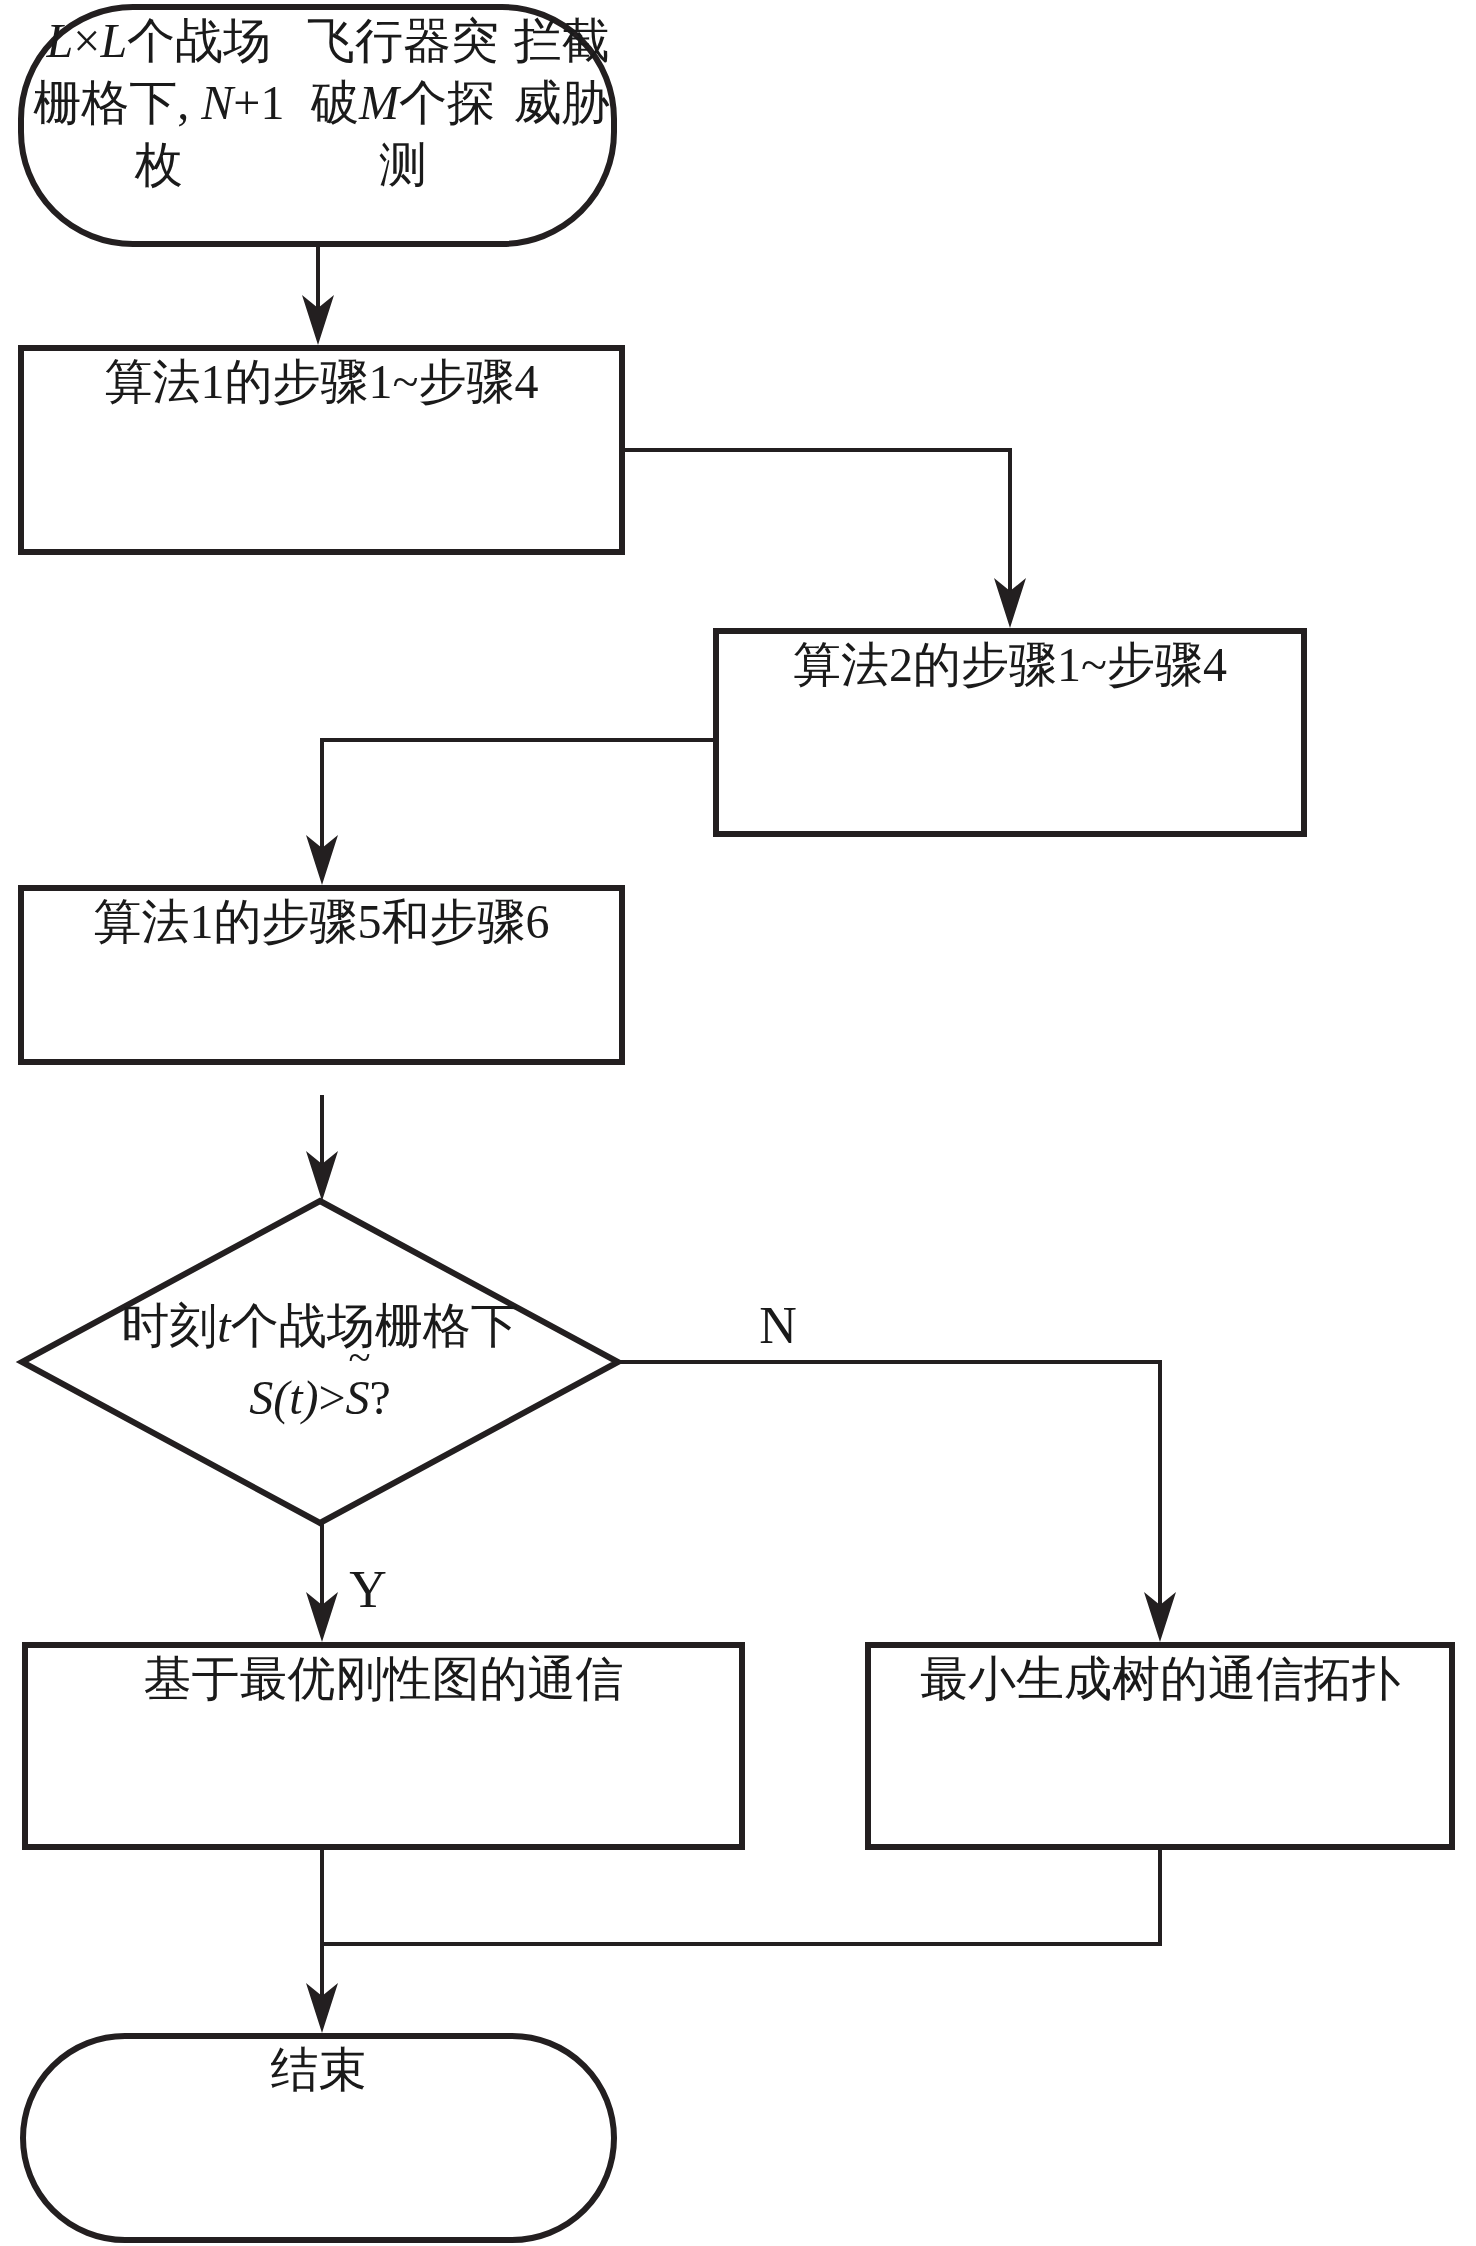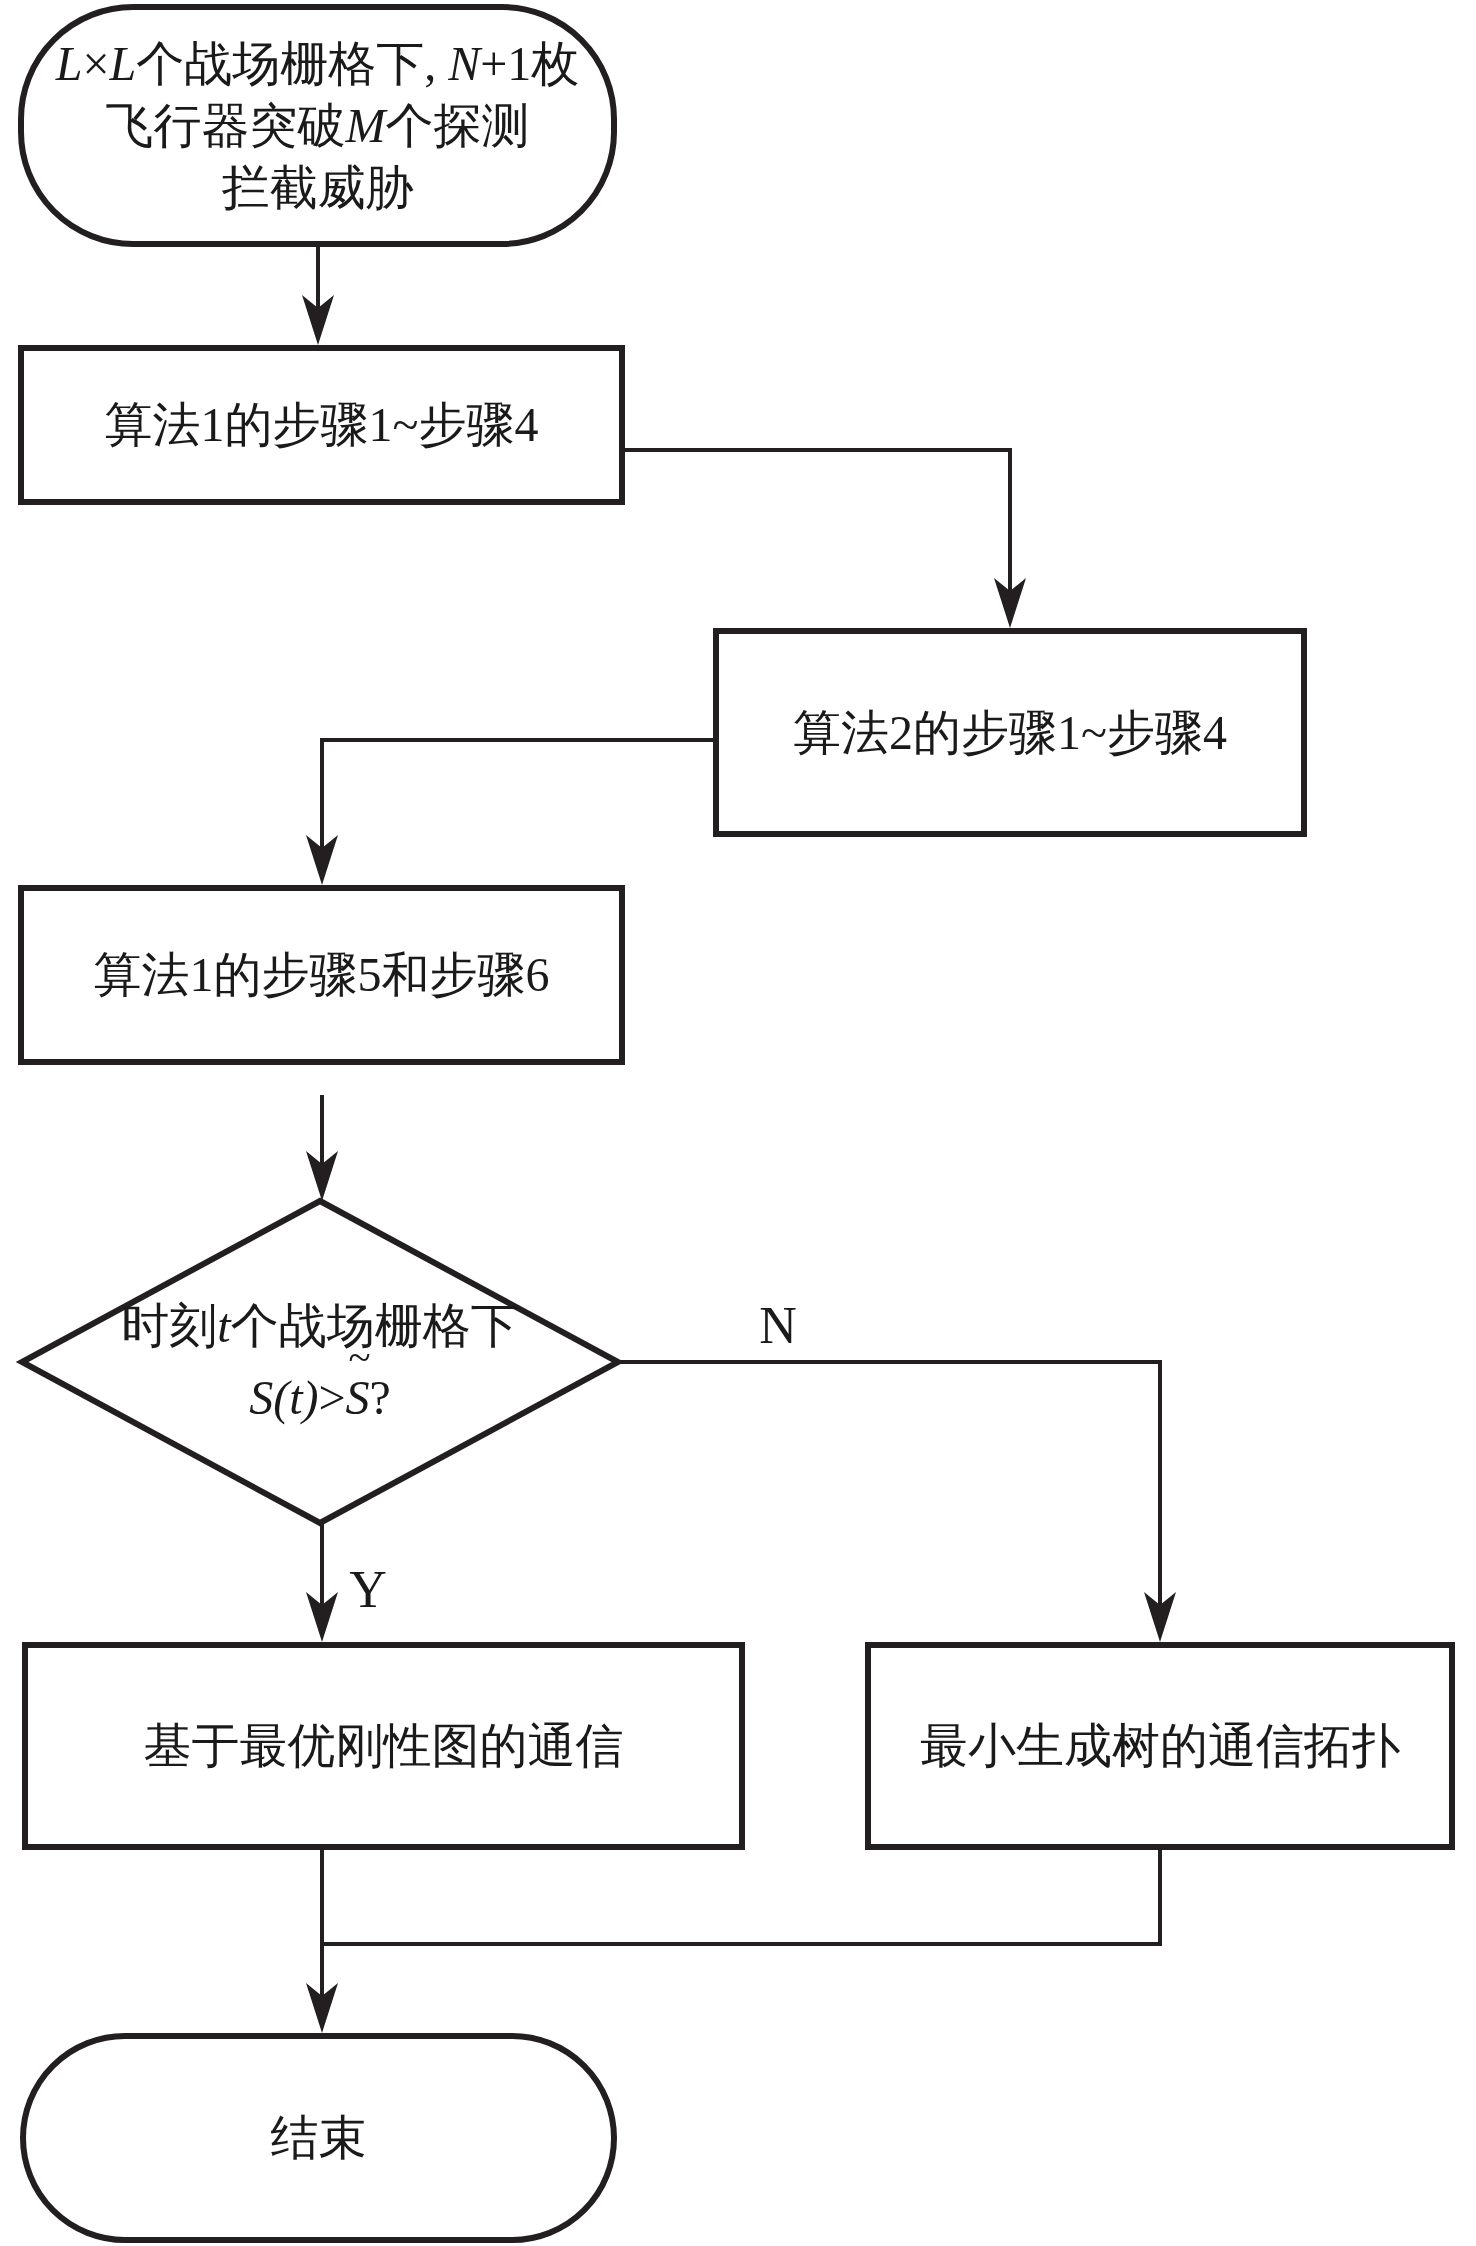--- a/index.html
+++ b/index.html
@@ -11,22 +11,21 @@
     color:#1a1a1a;
     overflow:hidden;
   }
   .layer{position:absolute;left:0;top:0;width:1476px;height:2246px;}
   .node{
     position:absolute;
     box-sizing:border-box;
     background:#ffffff;
     border:6px solid #231f20;
     display:flex;
-    flex-direction:column;
-    align-items:center;
+    flex-direction:row;
     justify-content:center;
     text-align:center;
     font-size:48px;
     line-height:62px;
     z-index:2;
   }
   .stadium{border-radius:115px;}
   .node i{font-style:italic;}
   .txtlayer{
     position:absolute;
@@ -90,21 +89,21 @@
 
     <polygon points="320,1201 618,1362 320,1523 22,1362" fill="#ffffff" stroke="#231f20" stroke-width="6"></polygon>
   </svg>
 
   <div class="node stadium" style="left:18px;top:4px;width:599px;height:243px;">
     <div><i>L</i><span>×</span><i>L</i><span>个战场栅格下, </span><i>N</i><span>+1枚</span></div>
     <div><span>飞行器突破</span><i>M</i><span>个探测</span></div>
     <div>拦截威胁</div>
   </div>
 
-  <div class="node" style="left:18px;top:345px;width:607px;height:160px;">
+  <div class="node" style="left:18px;top:345px;width:607px;height:210px;">
     <div>算法1的步骤1~步骤4</div>
   </div>
 
   <div class="node" style="left:713px;top:628px;width:594px;height:209px;">
     <div>算法2的步骤1~步骤4</div>
   </div>
 
   <div class="node" style="left:18px;top:885px;width:607px;height:180px;">
     <div>算法1的步骤5和步骤6</div>
   </div>

